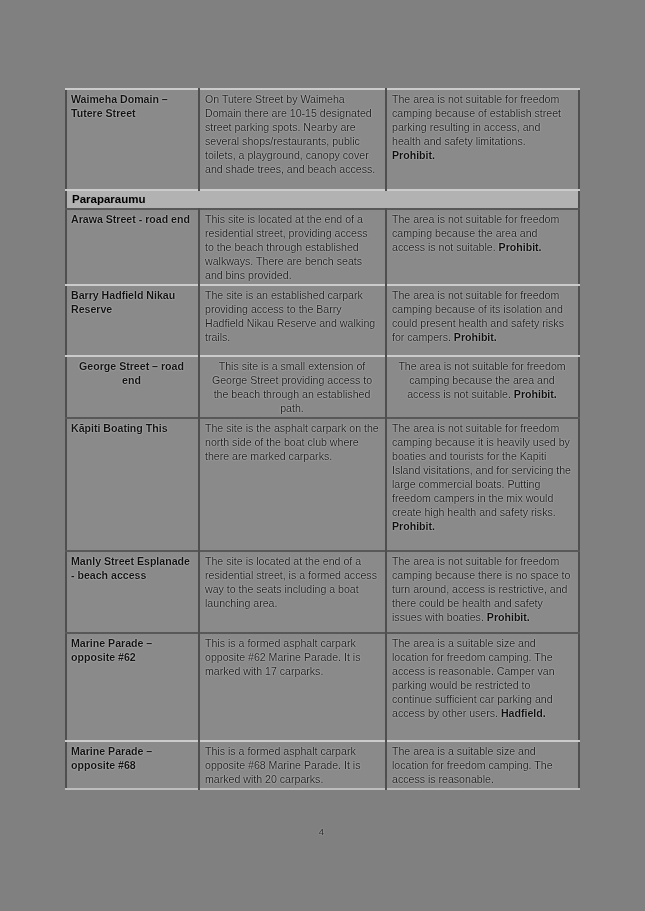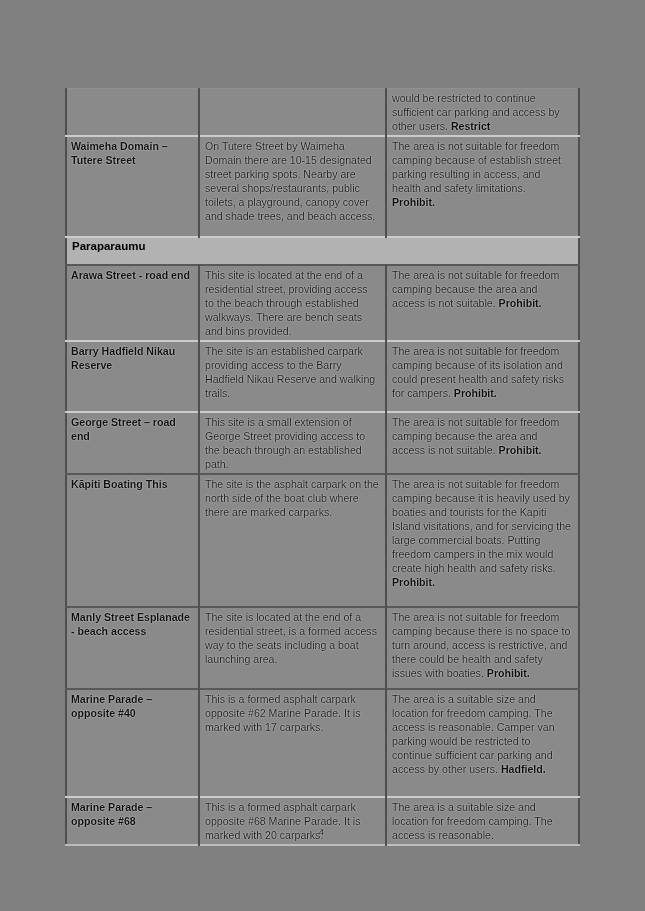--- a/index.html
+++ b/index.html
@@ -45,24 +45,24 @@
     background: #b2b2b2;
     font-weight: bold;
     color: #000;
     font-size: 11.5px;
     line-height: 15px;
     padding: 1px 6px 1px 5px;
     text-shadow: none;
   }
   tr.h47  { height: 47px; }
   tr.h101 { height: 101px; }
-  tr.h19  { height: 28px; }
+  tr.h19  { height: 19px; }
   tr.h77  { height: 59px; }
   tr.h63  { height: 71px; }
-  tr.h58  { height: 58px; }
+  tr.h58  { height: 58px; text-align: center; }
   tr.h133 { height: 133px; }
   tr.h86  { height: 82px; }
   tr.h108 { height: 108px; }
   tr.h42  { height: 42px; }
   .pageno {
     position: absolute;
     left: 65px; top: 826px; width: 513px;
     text-align: center;
     font-size: 9.5px;
     color: #2d2d2d;
@@ -75,25 +75,20 @@
 <div class="screen">
 
   <table class="assessment">
     <colgroup>
       <col style="width:133px">
       <col style="width:187px">
       <col style="width:193px">
     </colgroup>
     <tbody>
 
-      <tr class="h47">
-        <td class="c1"></td>
-        <td class="c2"></td>
-        <td class="c3"><span>would be restricted to continue sufficient car parking and access by other users. </span><strong>Restrict</strong></td>
-      </tr>
 
       <tr class="h101 sep-light">
         <td class="c1">Waimeha Domain – Tutere Street</td>
         <td class="c2">On Tutere Street by Waimeha Domain there are 10-15 designated street parking spots. Nearby are several shops/restaurants, public toilets, a playground, canopy cover and shade trees, and beach access.</td>
         <td class="c3"><span>The area is not suitable for freedom camping because of establish street parking resulting in access, and health and safety limitations.  </span><strong>Prohibit.</strong></td>
       </tr>
 
       <tr class="h19 section sep-light">
         <td colspan="3">Paraparaumu</td>
       </tr>
@@ -122,21 +117,21 @@
         <td class="c3"><span>The area is not suitable for freedom camping because it is heavily used by boaties and tourists for the Kapiti Island visitations, and for servicing the large commercial boats. Putting freedom campers in the mix would create high health and safety risks.  </span><strong>Prohibit.</strong></td>
       </tr>
 
       <tr class="h86 sep-dark">
         <td class="c1">Manly Street Esplanade - beach access</td>
         <td class="c2">The site is located at the end of a residential street, is a formed access way to the seats including a boat launching area.</td>
         <td class="c3"><span>The area is not suitable for freedom camping because there is no space to turn around, access is restrictive, and there could be health and safety issues with boaties. </span><strong>Prohibit.</strong></td>
       </tr>
 
       <tr class="h108 sep-dark">
-        <td class="c1">Marine Parade – opposite #40</td>
+        <td class="c1">Marine Parade – opposite #62</td>
         <td class="c2">This is a formed asphalt carpark opposite #62 Marine Parade. It is marked with 17 carparks.</td>
         <td class="c3"><span>The area is a suitable size and location for freedom camping. The access is reasonable. Camper van parking would be restricted to continue sufficient car parking and access by other users. </span><strong>Hadfield.</strong></td>
       </tr>
 
       <tr class="h42 sep-light">
         <td class="c1">Marine Parade – opposite #68</td>
         <td class="c2">This is a formed asphalt carpark opposite #68 Marine Parade. It is marked with 20 carparks.</td>
         <td class="c3"><span>The area is a suitable size and location for freedom camping. The access is reasonable.</span><strong></strong></td>
       </tr>
 

